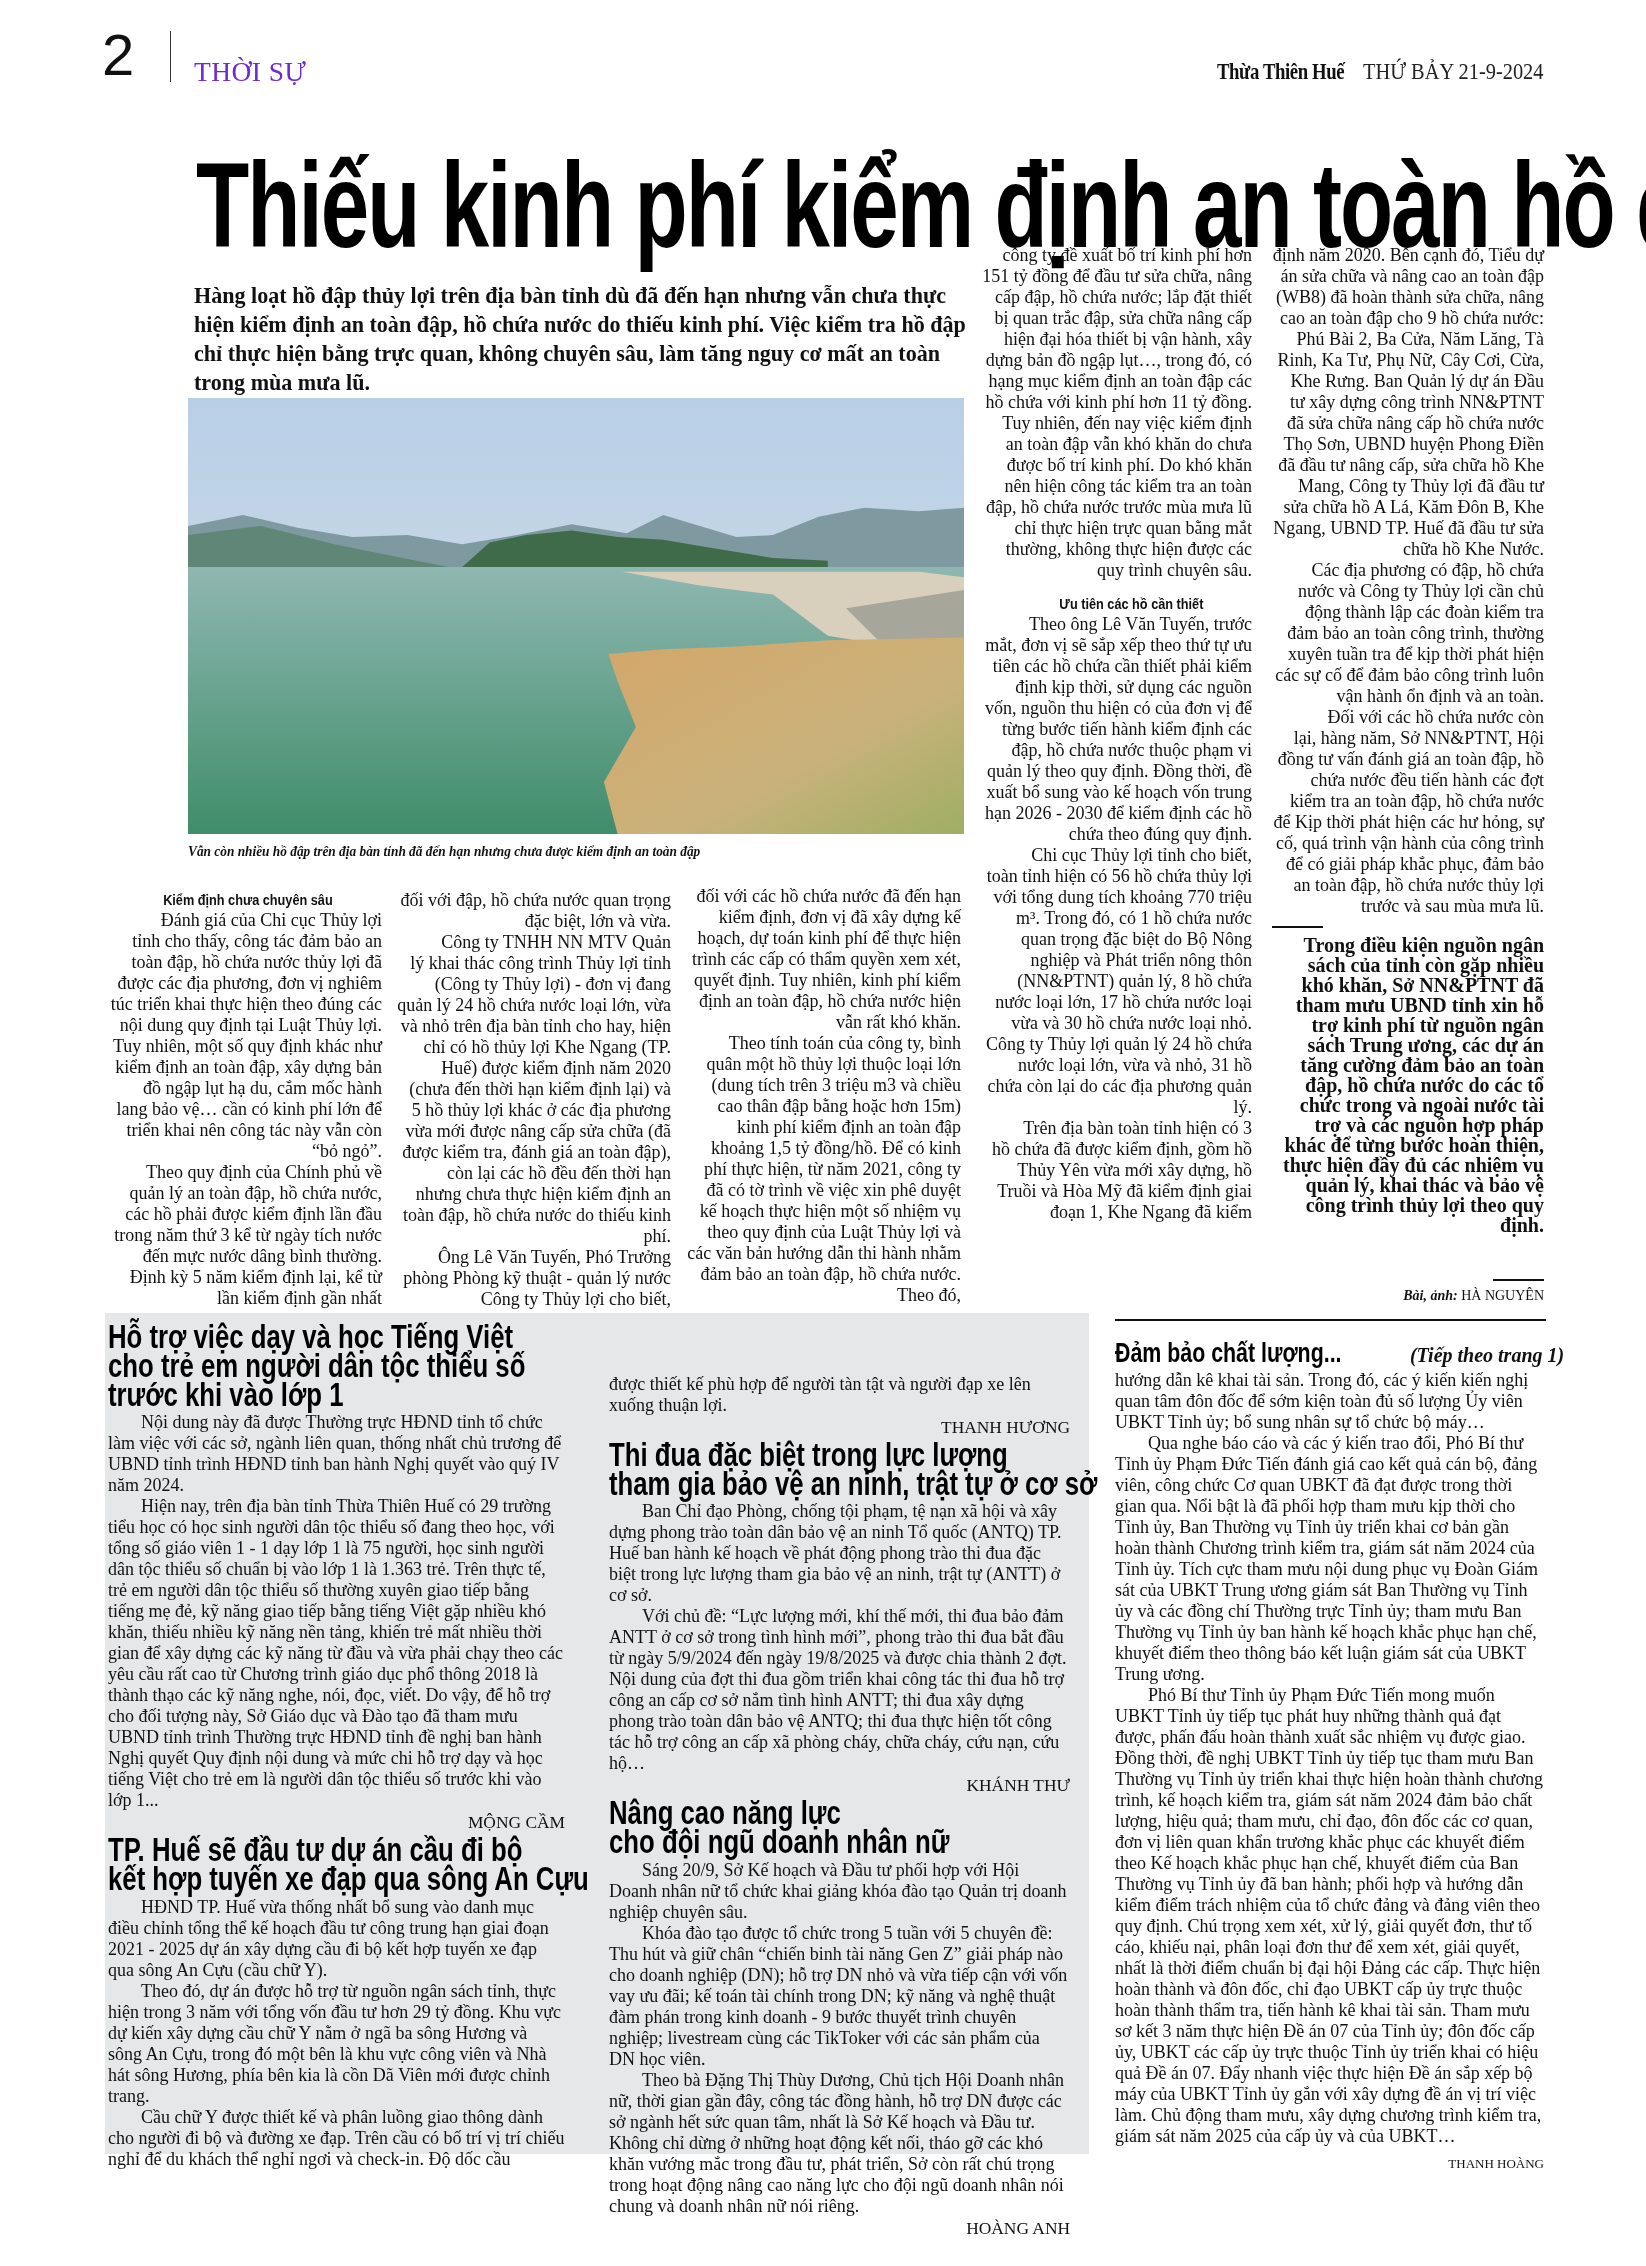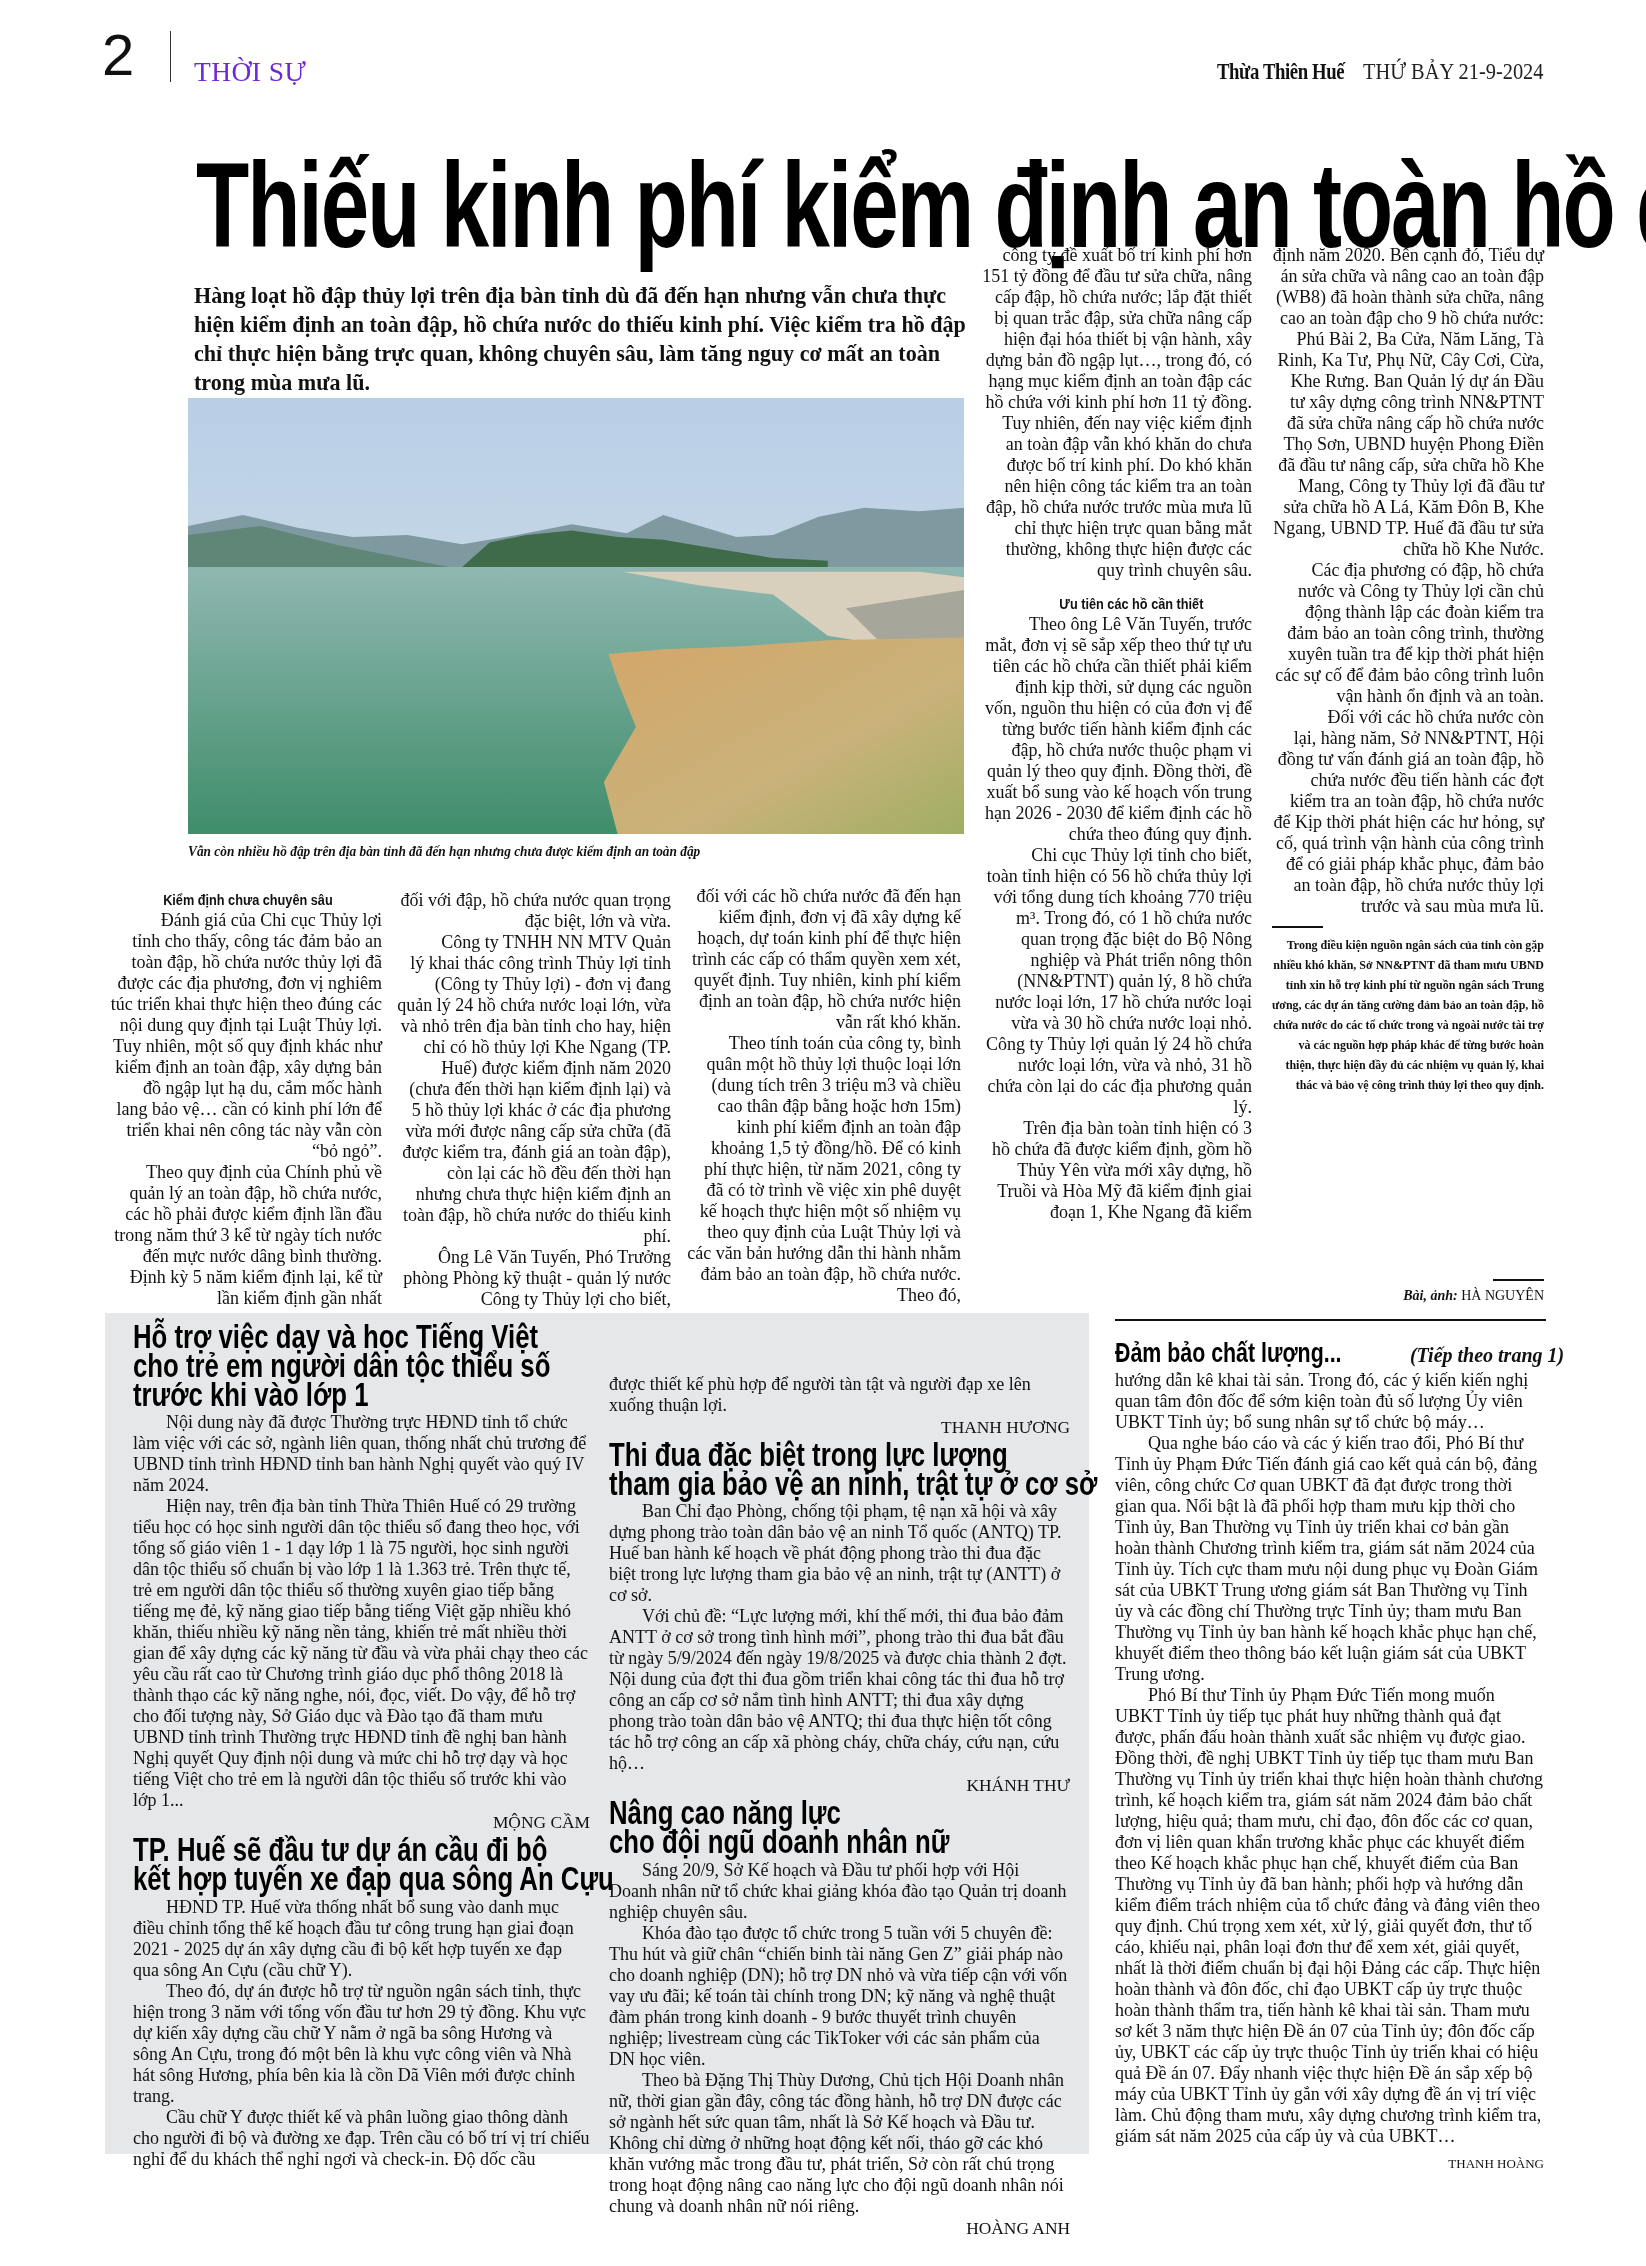--- a/index.html
+++ b/index.html
@@ -30,33 +30,33 @@
   .col p { text-indent: 33px; }
   .col p.noind { text-indent: 0; }
   .sub { font-family: "Liberation Sans", sans-serif; font-weight: bold; font-size: 15.5px; line-height: 20px; transform: scaleX(0.82); transform-origin: left; white-space: nowrap; }
   .c1 { left: 108px; top: 890px; width: 274px; }
   .c2 { left: 397px; top: 890px; width: 274px; }
   .c3 { left: 687px; top: 886px; width: 274px; }
   .c4 { left: 982px; top: 245px; width: 270px; }
   .c5 { left: 1272px; top: 245px; width: 272px; }
 
   .short-rule { height: 1.8px; background: #111; }
-  .boxed-note { font-weight: bold; font-size: 12px; line-height: 20px; font-family: Liberation Serif, serif; }
+  .boxed-note { font-weight: bold; font-size: 20px; line-height: 20px; font-family: Liberation Serif, serif; }
   .author-main { left: 1261px; top: 1279px; width: 283px; text-align: right; font-size: 14px; }
   .author-main i { font-weight: bold; }
   .sep-rule { left: 1115px; top: 1319px; width: 431px; height: 1.8px; background: #111; }
 
   
   .gray-box { left: 105px; top: 1313px; width: 984px; height: 841px; background: #e6e7e8; }
   .news { font-size: 18px; line-height: 21px; }
   .news p { text-indent: 33px; }
   .news .noind { text-indent: 0; }
   .news-title { font-family: "Liberation Sans", sans-serif; font-weight: bold; font-size: 33px; line-height: 29px; transform: scaleX(0.78); transform-origin: left; white-space: nowrap; color: #000; margin: 1.8px 0 3.7px; }
   .byline { text-align: right; font-weight: normal; font-size: 17.4px; line-height: 22px; }
-  .nb1 { left: 133px; top: 1320px; width: 457px; }
+  .nb1 { left: 108px; top: 1320px; width: 457px; }
   .nb2 { left: 609px; top: 1374px; width: 461px; }
 
   .nb3 { left: 1115px; top: 1336px; width: 429px; }
   .nb3 .news-title { font-size: 27.4px; }
   .nb3 .cont { font-family: "Liberation Serif", serif; font-style: italic; font-weight: bold; font-size: 20px; }
   .nb3 .byline { font-size: 13px; }
 </style>
 </head>
 <body>
 

